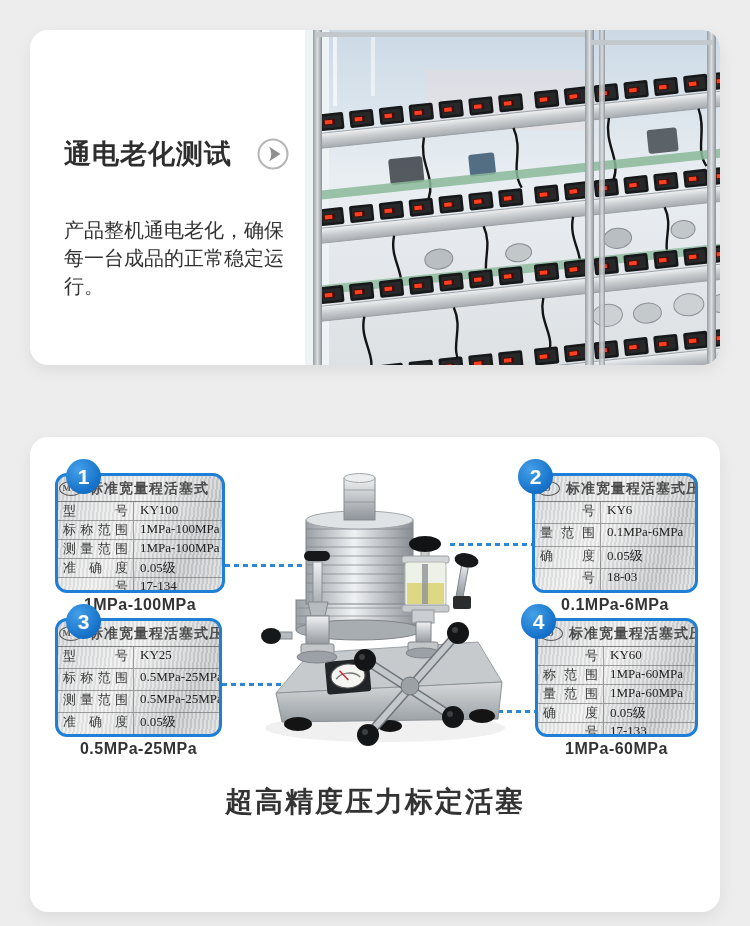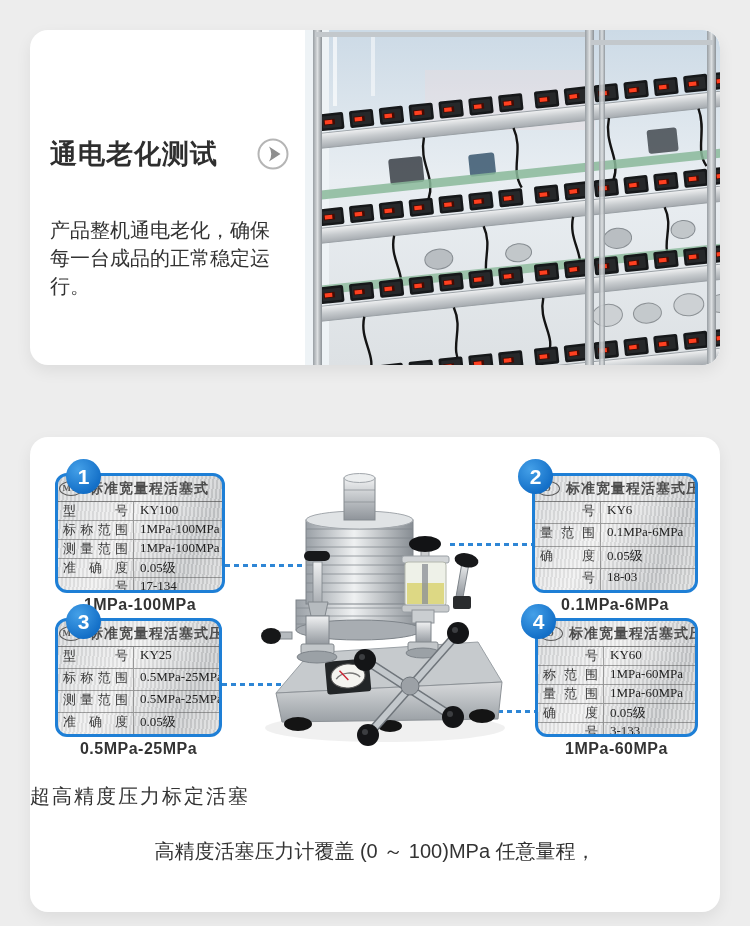--- a/index.html
+++ b/index.html
@@ -7,21 +7,21 @@
     width:750px;height:926px;background:#ededed;
     font-family:"Liberation Sans","DejaVu Sans",sans-serif;
     color:#333;overflow:hidden;position:relative;
   }
   .card{
     position:absolute;left:30px;width:690px;background:#ffffff;
     border-radius:18px;box-shadow:0 6px 16px rgba(0,0,0,.07);
   }
   
   .top-card{top:30px;height:335px;display:flex;overflow:hidden;}
-  .top-text{width:275px;flex:0 0 275px;padding:106px 0 0 20px;box-sizing:border-box;}
+  .top-text{width:275px;flex:0 0 275px;padding:106px 0 0 34px;box-sizing:border-box;}
   .top-title-row{display:flex;align-items:center;justify-content:space-between;padding-right:16px;}
   .top-title{font-size:27px;font-weight:700;color:#2e2e2e;letter-spacing:1px;margin:0;}
   .arrow-circle{width:32px;height:32px;flex:0 0 32px;}
   .top-desc{margin:44px 18px 0 0;font-size:20px;line-height:28px;color:#333;}
   .top-photo{flex:1;overflow:hidden;border-radius:0 18px 18px 0;background:#dfe6ec;}
   .top-photo svg{display:block;width:100%;height:100%;}
   
   .bottom-card{top:437px;height:475px;}
   .spec-label{
     position:absolute;border:3px solid #1e7fd6;border-radius:12px;box-sizing:border-box;
@@ -59,22 +59,22 @@
   .caption{
     position:absolute;text-align:center;font-size:16px;font-weight:700;color:#333;letter-spacing:.5px;
   }
   .connector{
     position:absolute;height:3px;
     background:repeating-linear-gradient(90deg,#2e86d5 0 5px,transparent 5px 9px);
   }
   .device{position:absolute;left:220px;top:13px;width:270px;height:302px;}
   .device svg{display:block;width:100%;height:100%;}
   .product-title{
-    position:absolute;left:0;top:346px;width:100%;margin:0;
-    font-size:20px;font-weight:400;color:#333;letter-spacing:2px;
+    position:absolute;left:0;top:346px;width:100%;text-align:center;margin:0;
+    font-size:28px;font-weight:700;color:#333;letter-spacing:2px;
   }
   .product-desc{
     position:absolute;left:0;top:398px;width:100%;text-align:center;margin:0;
     font-size:20px;line-height:33px;color:#333;
   }
 </style>
 </head>
 <body>
 
 <section class="card top-card">
@@ -369,21 +369,21 @@
       <div class="plate-row">
           <div class="pcell pk">
             <span>确 度</span>
           </div>
           <div class="pcell pv">0.05级</div>
         </div>
       <div class="plate-row">
           <div class="pcell pk right">
             <span>号</span>
           </div>
-          <div class="pcell pv">3-133</div>
+          <div class="pcell pv">17-133</div>
         </div>
     </div>
   </div>
   <div class="caption" style="left:505px;top:303px;width:163px;">1MPa-60MPa</div>
 
   <div class="connector" style="left:195px;top:127px;width:77px;"></div>
   <div class="connector" style="left:420px;top:106px;width:82px;"></div>
   <div class="connector" style="left:192px;top:246px;width:70px;"></div>
   <div class="connector" style="left:432px;top:273px;width:73px;"></div>
 
@@ -503,15 +503,15 @@
         <circle cx="118" cy="285" r="11" fill="#141517"></circle>
           <circle cx="115" cy="282" r="3" fill="#3c3e41"></circle>
         <circle cx="203" cy="267" r="11" fill="#141517"></circle>
           <circle cx="200" cy="264" r="3" fill="#3c3e41"></circle>
       </g>
     </svg>
   </div>
 
   <h2 class="product-title">超高精度压力标定活塞</h2>
   <p class="product-desc">
-    <span>高精度活塞压力计覆盖 (0 ～ 100)MPa 任意量程，</span><br>
+    <br>
   </p>
 </section>
 
 </body></html>

